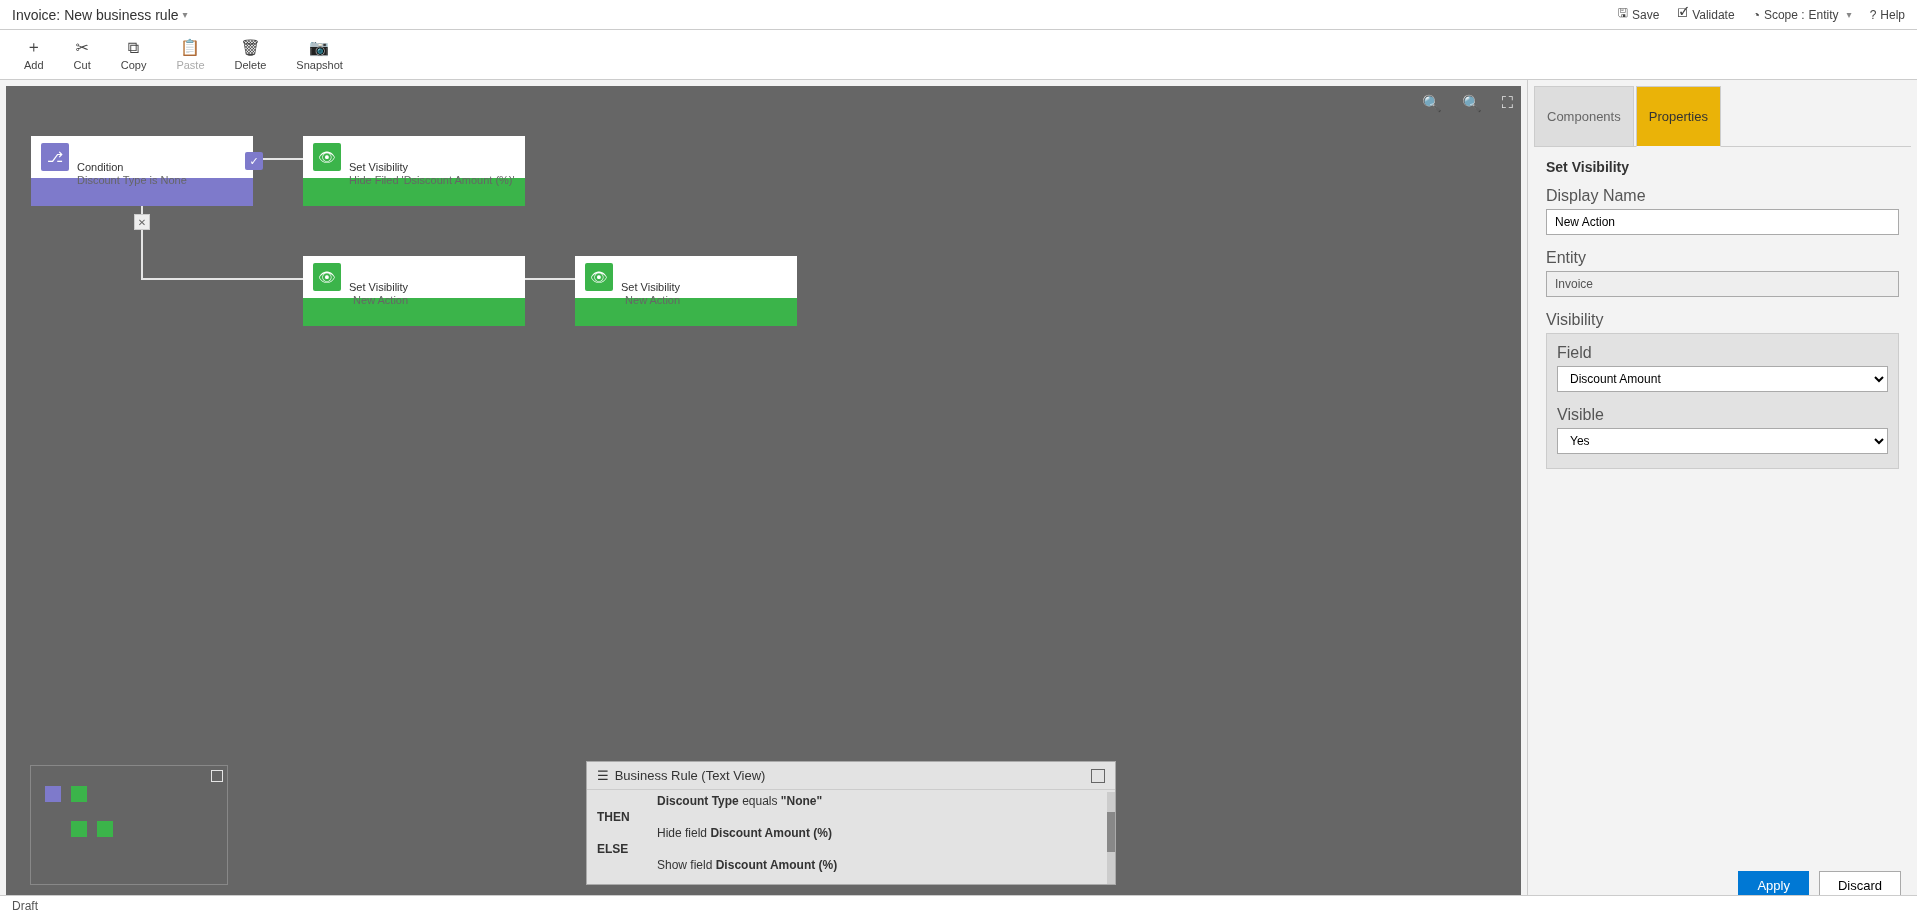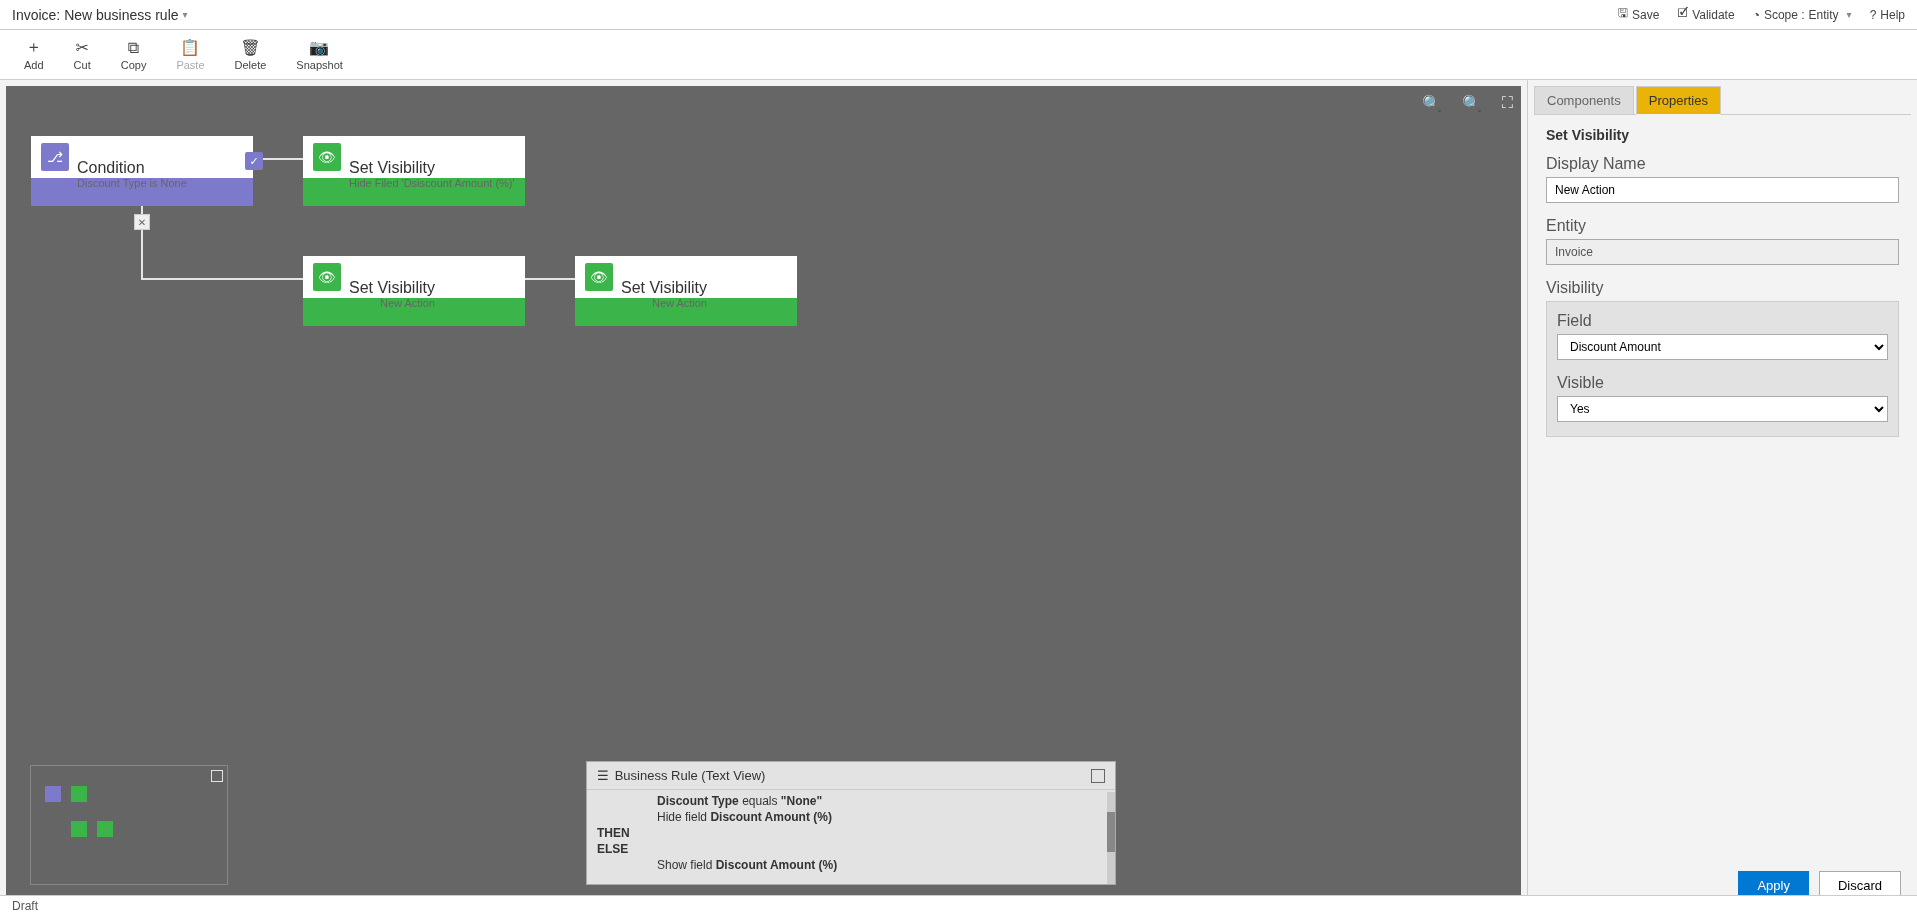--- a/index.html
+++ b/index.html
@@ -19,39 +19,39 @@
 .tool-icon { font-size: 16px; height: 18px; display: flex; align-items: center; }
 
 
 .main { display: flex; height: 835px; }
 .canvas-wrap { flex: 1; position: relative; background: #f3f3f3; padding: 6px; }
 .canvas { position: relative; width: 100%; height: 100%; background: #666; }
 
 
 .right-panel { width: 390px; border-left: 1px solid #ccc; background: #f3f3f3; display: flex; flex-direction: column; padding: 6px; }
 .tabs { display: flex; border-bottom: 1px solid #ccc; }
-.tab { padding: 6px 12px; font-size: 13px; color: #666; cursor: pointer; background: #ddd; border: 1px solid #ccc; border-bottom: none; margin-right: 2px; }
+.tab { padding: 22px 12px; font-size: 13px; color: #666; cursor: pointer; background: #ddd; border: 1px solid #ccc; border-bottom: none; margin-right: 2px; }
 .tab.active { background: #eab308; border-bottom: 1px solid #f3f3f3; margin-bottom: -1px; color: #333; }
 .panel-body { padding: 12px; flex: 1; overflow: auto; }
 .panel-title { font-weight: 600; margin-bottom: 12px; font-size: 14px; }
 .form-label { font-size: 16px; color: #555; margin-bottom: 4px; display: block; }
 .form-group { margin-bottom: 14px; }
 .form-input, .form-select { width: 100%; height: 26px; border: 1px solid #aaa; background: #fff; padding: 0 8px; font-size: 12px; }
 .form-input.readonly { background: #eee; color: #555; }
 .subsection { background: #e2e2e2; padding: 10px; border: 1px solid #ccc; }
 .panel-footer { padding: 10px; display: flex; justify-content: flex-end; gap: 10px; }
 .btn { height: 28px; padding: 0 18px; border: 1px solid #aaa; background: #fff; cursor: pointer; font-size: 13px; }
 .btn.primary { background: #0078d4; color: #fff; border-color: #0078d4; }
 
 
 .node { position: absolute; width: 222px; background: #fff; font-size: 12px; }
 .node-top { display: flex; align-items: center; height: 42px; padding: 4px 10px; gap: 8px; }
 .node-icon { width: 28px; height: 28px; display: flex; align-items: center; justify-content: center; border-radius: 2px; color: #fff; font-size: 14px; }
 .node-text { line-height: 1.2; }
-.node-title { font-size: 16px; color: #333; margin-top: 34px; }
+.node-title { font-size: 11px; color: #333; margin-top: 34px; }
 .node-sub { font-size: 11px; color: #666; text-align: right; }
 .node-bar { height: 28px; }
 .node.cond .node-icon { background: #7e7acb; }
 .node.cond .node-bar { background: #7e7acb; }
 .node.act .node-icon { background: #3bb44a; }
 .node.act .node-bar { background: #3bb44a; }
 .check-badge { position: absolute; right: -10px; top: 16px; width: 18px; height: 18px; background: #7e7acb; color: #fff; border-radius: 2px; display: flex; align-items: center; justify-content: center; font-size: 11px; }
 .x-badge { position: absolute; width: 16px; height: 16px; background: #eee; border: 1px solid #ccc; color: #666; display: flex; align-items: center; justify-content: center; font-size: 10px; }
 
 
@@ -217,25 +217,25 @@
           <span>☰</span>
           <span>Business Rule (Text View)</span>
           <div class="textview-max"></div>
         </div>
         <div class="textview-body">
           <div class="tv-row">
             <div class="tv-kw"></div>
             <div class="tv-line"><b>Discount Type</b><span> equals </span><b>"None"</b></div>
           </div>
           <div class="tv-row">
+            <div class="tv-kw">THEN</div>
+          </div>
+          <div class="tv-row">
             <div class="tv-kw"></div>
             <div class="tv-line"><span>Hide field </span><b>Discount Amount (%)</b></div>
-          </div>
-          <div class="tv-row">
-            <div class="tv-kw">THEN</div>
           </div>
           <div class="tv-row">
             <div class="tv-kw">ELSE</div>
           </div>
           <div class="tv-row">
             <div class="tv-kw"></div>
             <div class="tv-line"><span>Show field </span><b>Discount Amount (%)</b></div>
           </div>
         </div>
         <div class="tv-scroll">

